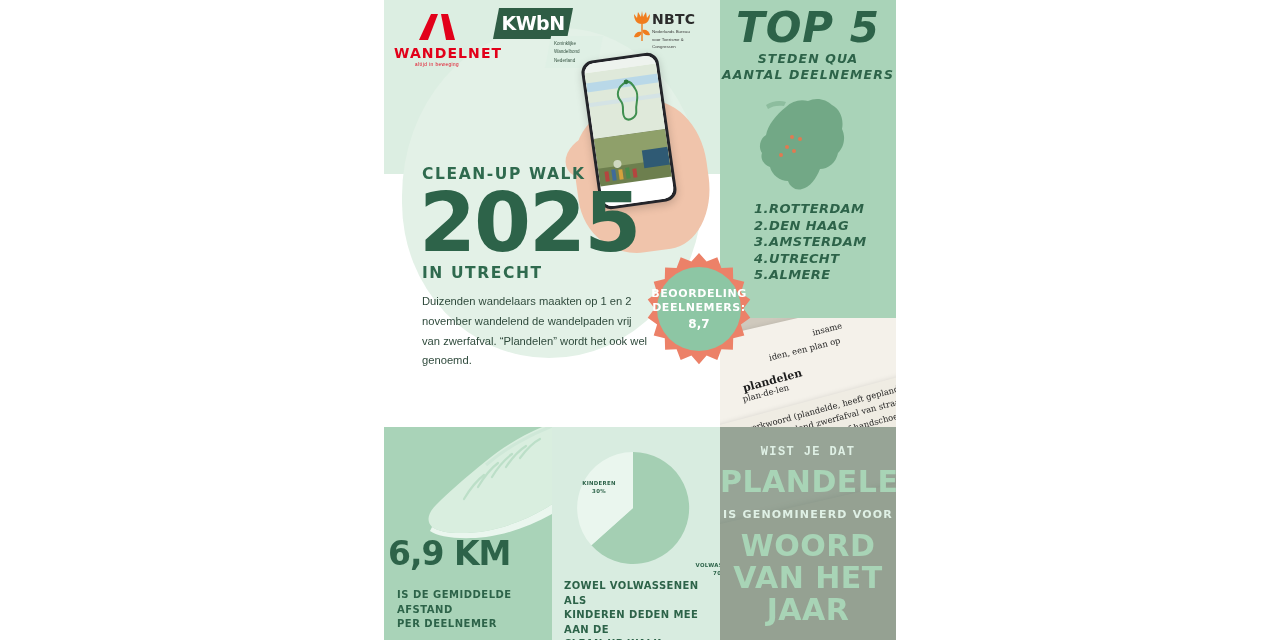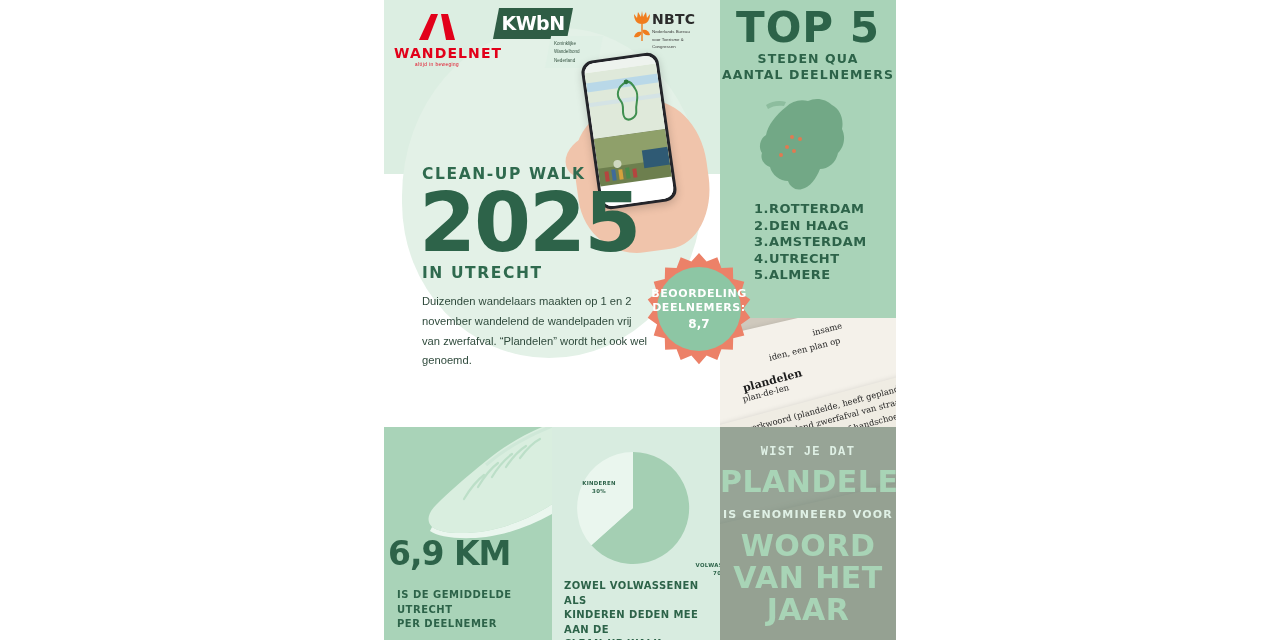--- a/index.html
+++ b/index.html
@@ -99,20 +99,21 @@
   .screen{width:100%;height:100%;background:#fff;border-radius:10px;overflow:hidden;position:relative;}
   .scr-top{height:9px;background:#eef3ee;}
   .scr-map{height:66px;background:#dfe9da;position:relative;overflow:hidden;}
   .scr-photo{position:absolute;left:0;top:75px;right:0;height:52px;background:#6f7f55;overflow:hidden;}
   .scr-bottom{position:absolute;left:0;bottom:0;right:0;height:21px;background:#fff;}
 
   
   .tr{
     position:absolute;left:336px;top:0;width:176px;height:318px;
     background:#a9d3b8;
+    font-style:italic;
   }
   .tr-title{
     font-family:"DejaVu Sans", sans-serif;font-weight:700;
     color:#2d6349;font-size:42px;line-height:.95;letter-spacing:1px;
     text-align:center;padding-top:8px;
   }
   .tr-sub{
     font-family:"DejaVu Sans", sans-serif;font-weight:700;
     color:#2d6349;font-size:12.5px;letter-spacing:1.1px;
     text-align:center;line-height:1.3;margin-top:3px;
@@ -385,21 +386,21 @@
         <path d="M74 76 C80 66 86 58 94 52"></path>
         <path d="M88 64 C94 54 100 46 108 40"></path>
         <path d="M102 54 C108 44 114 37 122 31"></path>
         <path d="M116 44 C122 35 128 28 136 23"></path>
         <path d="M130 35 C136 27 142 20 150 16"></path>
       </g>
       <path d="M96 42 C112 28 140 10 176 -2" stroke="#cfe8d8" stroke-width="3" fill="none"></path>
     </svg>
     <div class="km">6,9 KM</div>
     <div class="km-cap">
-      <div>IS DE GEMIDDELDE UTRECHT</div>
+      <div>IS DE GEMIDDELDE AFSTAND</div>
       <div>PER DEELNEMER</div>
     </div>
   </div>
 
   <div class="bm">
     <div class="pie">
       <svg viewBox="0 0 118 118">
 
         <path d="M59 59 L59 3 A56 56 0 1 1 17.4 96.3 Z" fill="#a4cfb3"></path>
 

